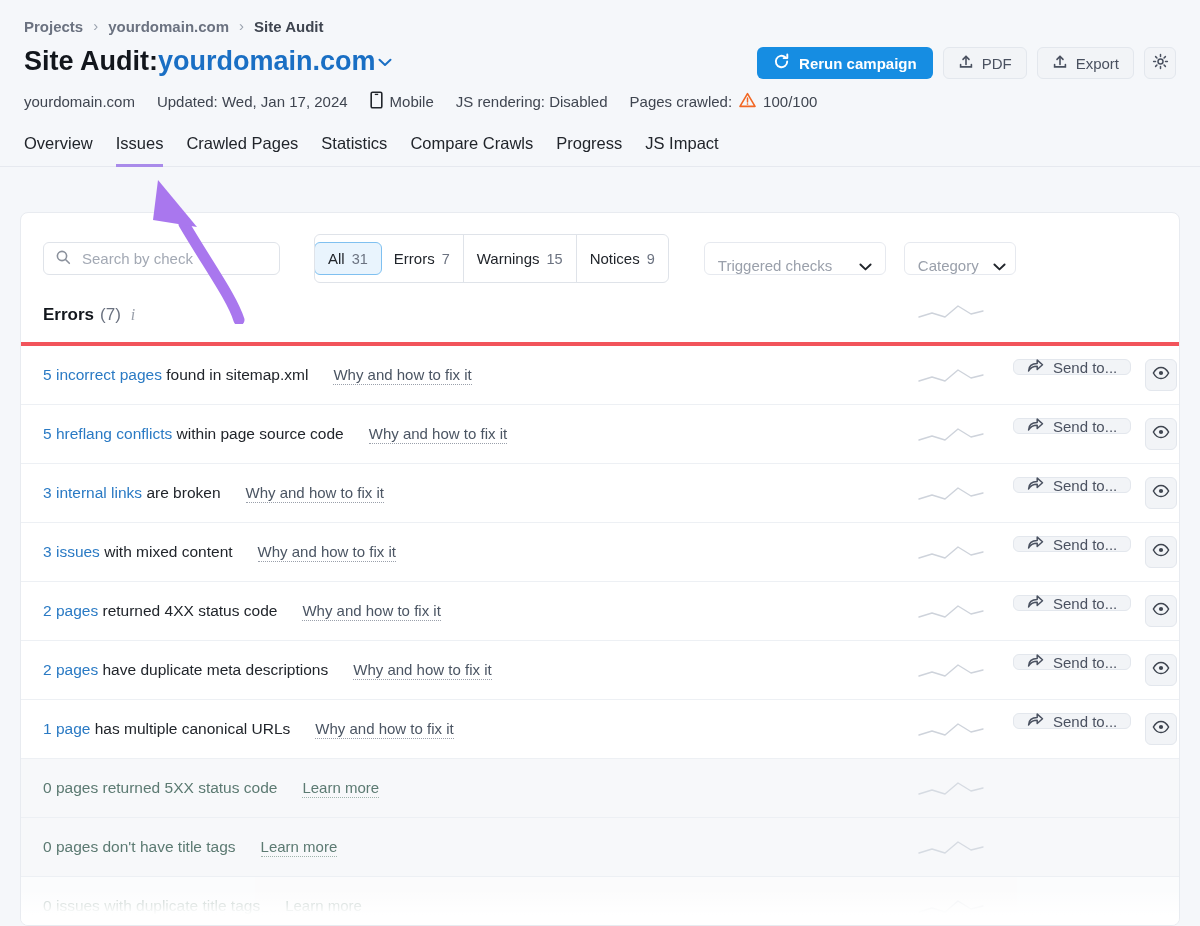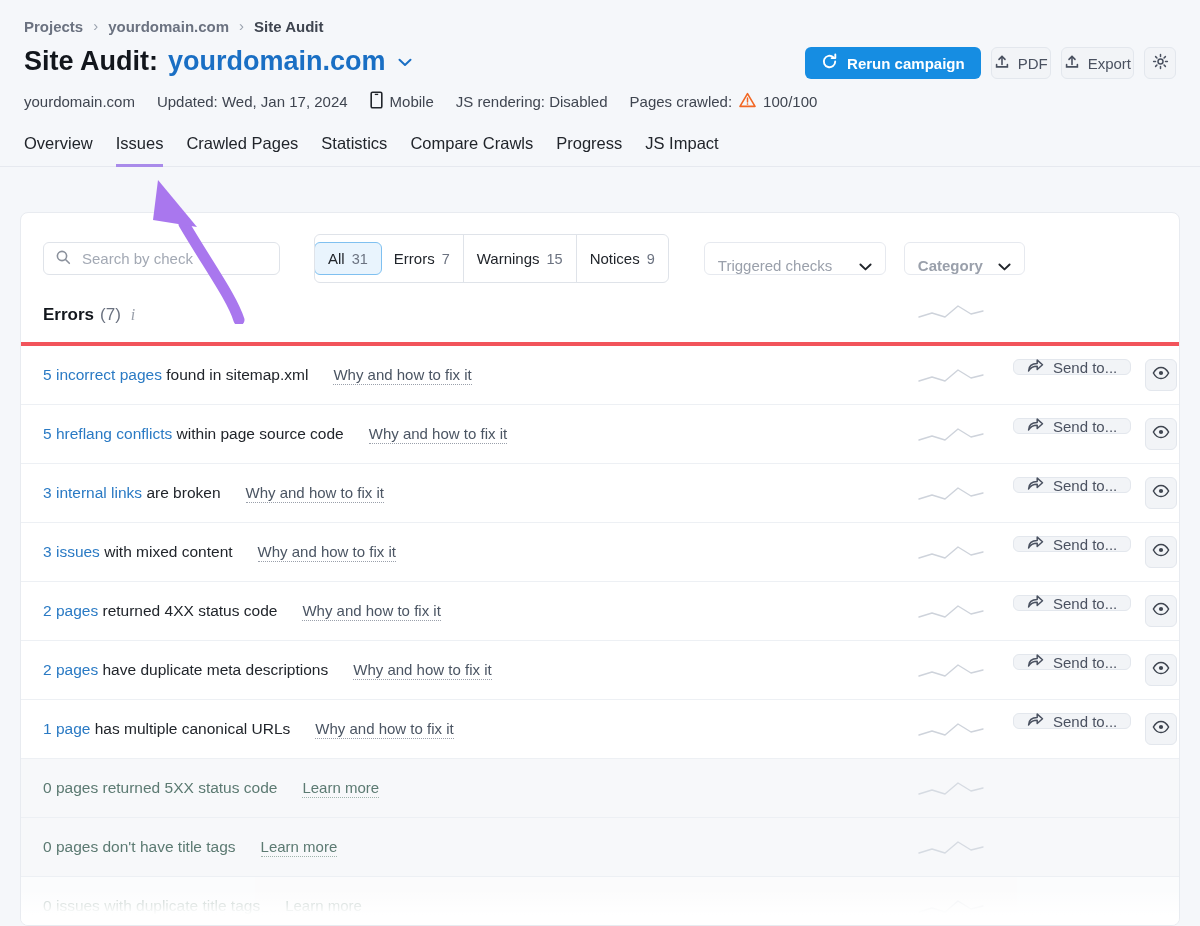--- a/index.html
+++ b/index.html
@@ -28,41 +28,41 @@
   }
 
   .helplinks {
     position: absolute; right: 24px; top: 14px;
     display: flex; align-items: center; gap: 28px;
     font-size: 15px; color: #1a6fc4;
   }
   .helplinks .hl { display: flex; align-items: center; gap: 8px; cursor: pointer; }
 
   .titlerow {
-    display: flex; align-items: center; gap: 10px;
+    display: flex; align-items: center; gap: 0;
     margin-top: 11px;
   }
   .titlerow .t-label { font-size: 27px; font-weight: bold; color: #12161c; }
   .titlerow .t-domain { font-size: 27px; font-weight: bold; color: #1a6fc4; cursor: pointer; }
   .titlerow .caret { color: #1a6fc4; font-size: 15px; margin-left: 2px; cursor: pointer; }
 
   .actions {
     position: absolute; right: 24px; top: 47px;
     display: flex; align-items: center; gap: 10px;
   }
   .btn-primary {
     display: flex; align-items: center; gap: 9px;
     background: #168de2; color: #fff; border: none; border-radius: 6px;
     font-size: 15px; font-weight: bold; height: 32px; padding: 0 16px;
     cursor: pointer; font-family: inherit;
   }
   .btn-secondary {
     display: flex; align-items: center; gap: 8px;
     background: #f2f4f7; color: #4a5160; border: 1px solid #e3e7ed;
-    border-radius: 6px; font-size: 15px; height: 32px; padding: 0 2px;
+    border-radius: 6px; font-size: 15px; height: 32px; padding: 0 14px;
     cursor: pointer; font-family: inherit;
   }
   .btn-icon {
     display: flex; align-items: center; justify-content: center;
     background: #f2f4f7; color: #4a5160; border: 1px solid #e3e7ed;
     border-radius: 6px; width: 32px; height: 32px; cursor: pointer;
   }
 
   .metarow {
     display: flex; align-items: center; gap: 22px;
@@ -126,21 +126,21 @@
     position: relative; z-index: 2;
   }
 
   .drop {
     display: flex; align-items: flex-end; justify-content: space-between;
     gap: 14px; height: 33px; padding: 0 13px;
     border: 1px solid #e6e9ef; border-radius: 6px;
     font-size: 15px; color: #9aa0ab; cursor: pointer; background: #fff;
   }
   .drop.d1 { width: 182px; margin-left: 22px; }
-  .drop.d2 { width: 121px; margin-left: 5px; font-weight: bold; }
+  .drop.d2 { width: 112px; margin-left: 5px; }
   .drop .chev { color: #21252b; font-size: 12px; }
 
   .sectionhead {
     display: flex; align-items: center;
     padding: 22px 22px 0 22px; position: relative;
   }
   .sectionhead .sh-title { font-size: 17px; font-weight: bold; color: #12161c; }
   .sectionhead .sh-count { font-size: 17px; color: #6b7280; margin-left: 6px; }
   .sectionhead .sh-info {
     font-family: "Liberation Serif", serif; font-style: italic;

